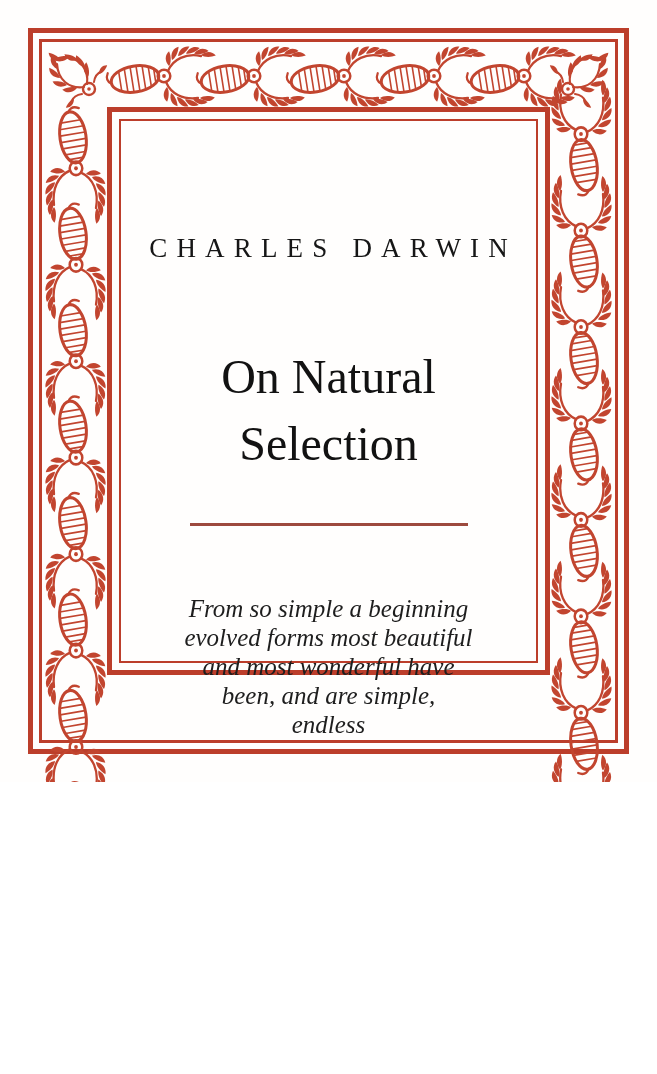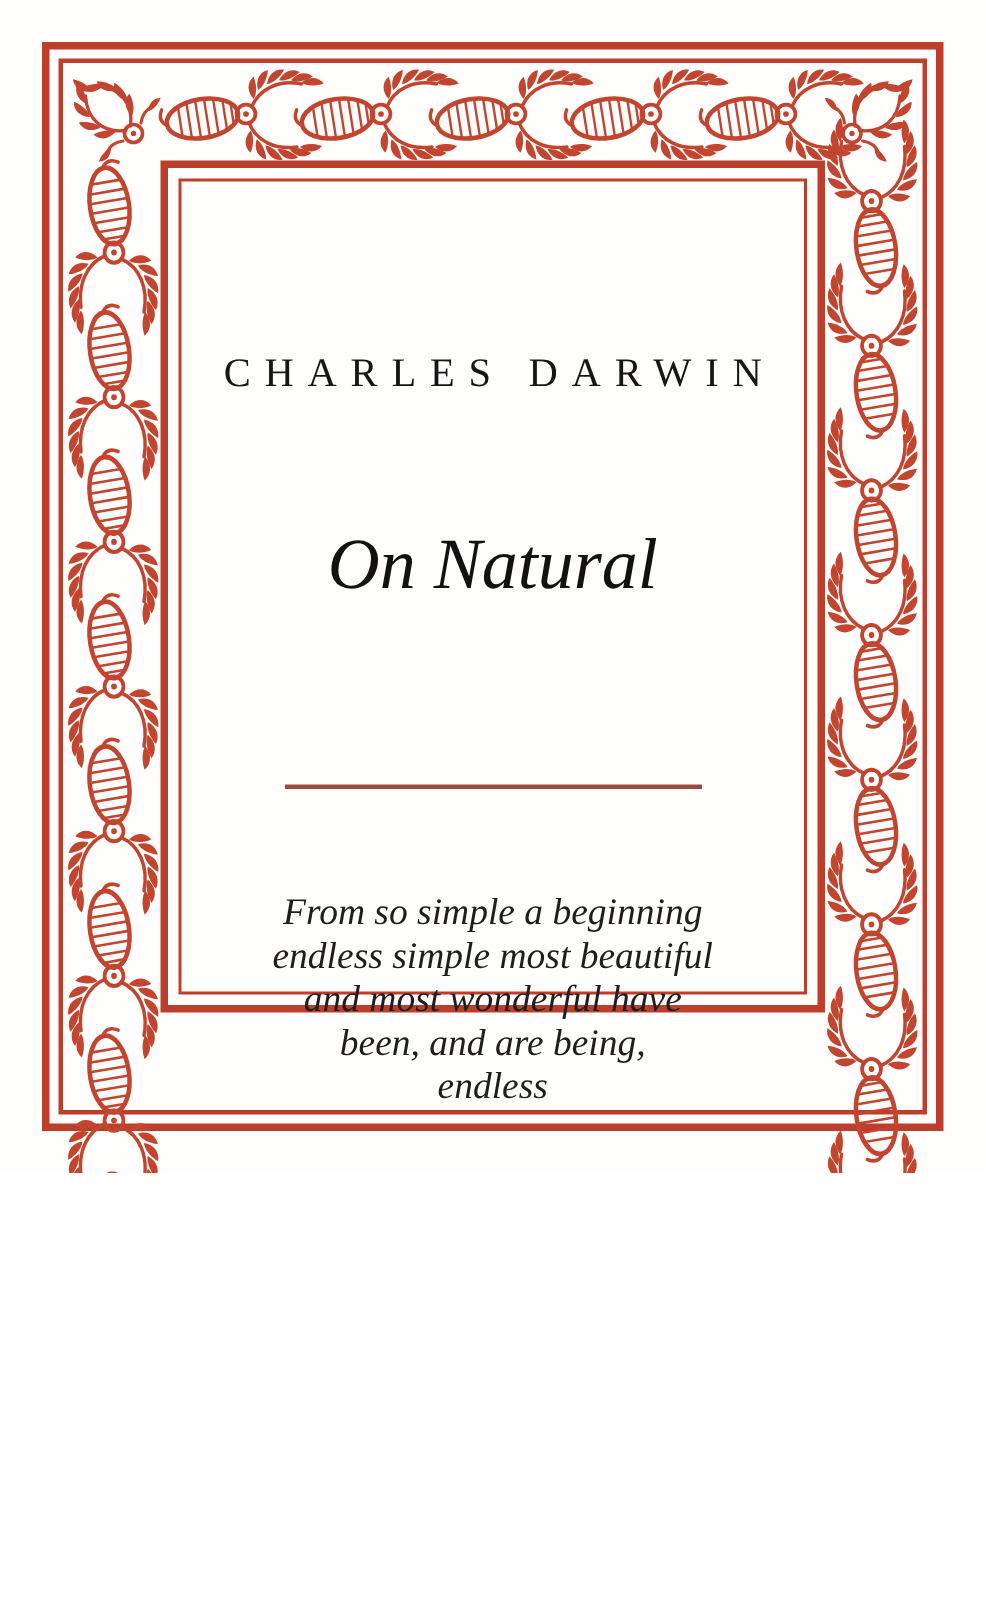--- a/index.html
+++ b/index.html
@@ -38,21 +38,20 @@
     top: 112px; left: 0; right: 0;
     font-size: 27px;
     letter-spacing: 0.34em;
     text-indent: 0.34em;
     font-weight: 400;
     color: #161616;
   }
   .book-title {
     position: absolute;
     top: 222px; left: 0; right: 0;
-    font-style: italic;
     font-size: 48px;
     line-height: 67px;
     font-weight: 400;
     color: #121212;
   }
   .divider {
     position: absolute;
     top: 402px; left: 50%;
     width: 278px; height: 3px;
     margin-left: -139px;
@@ -186,28 +185,29 @@
     <use href="#cor" transform="translate(49,1025) scale(1,-1)"></use>
     <use href="#cor" transform="translate(608,1025) scale(-1,-1)"></use>
   </svg>
 
   <div class="interior">
 
     <div class="author">CHARLES DARWIN</div>
 
     <div class="book-title">
       <div>On Natural</div>
+      <div>Selection</div>
     </div>
 
     <div class="divider"></div>
 
     <div class="quote">
       <div>From so simple a beginning</div>
-      <div>endless simple most beautiful</div>
+      <div>evolved forms most beautiful</div>
       <div>and most wonderful have</div>
-      <div>been, and are being,</div>
+      <div>been, and are simple,</div>
       <div>endless</div>
     </div>
 
 
 
   </div>
 </div>
 
 </body></html>

